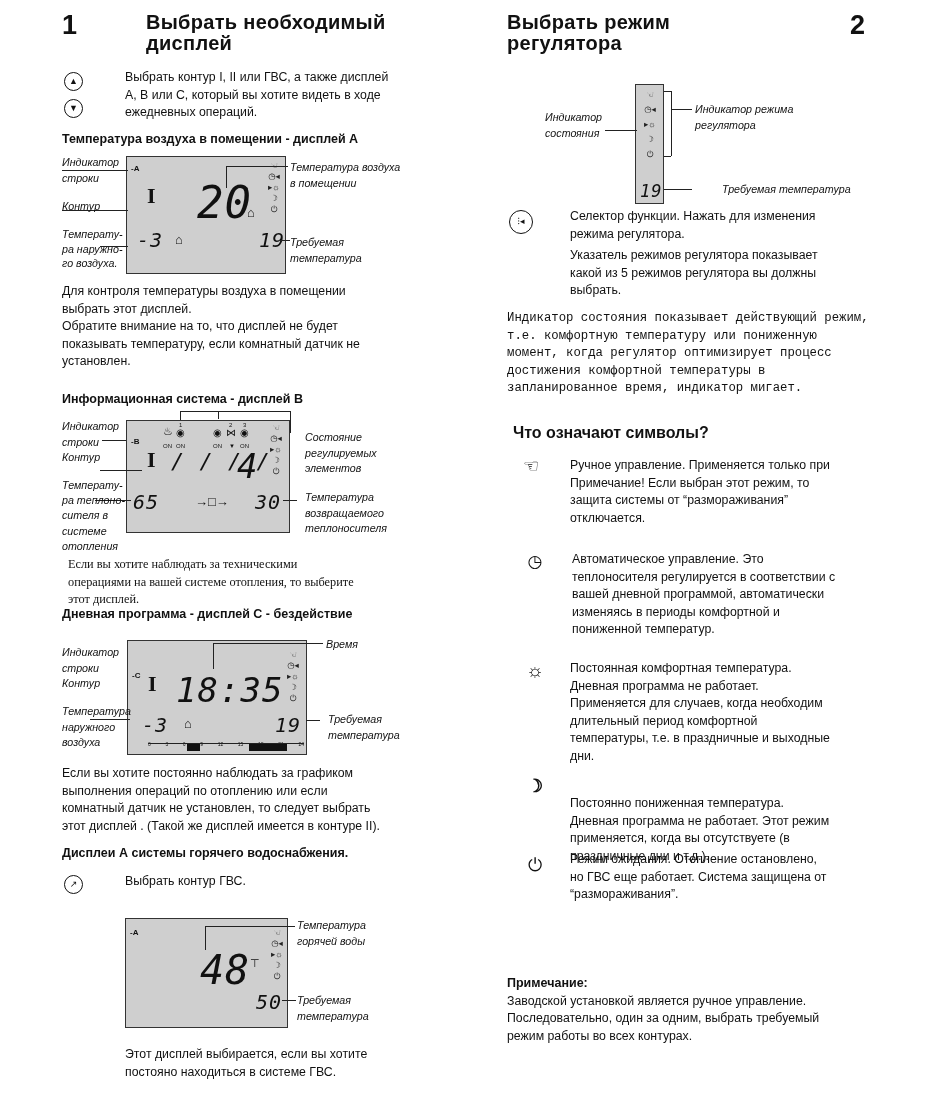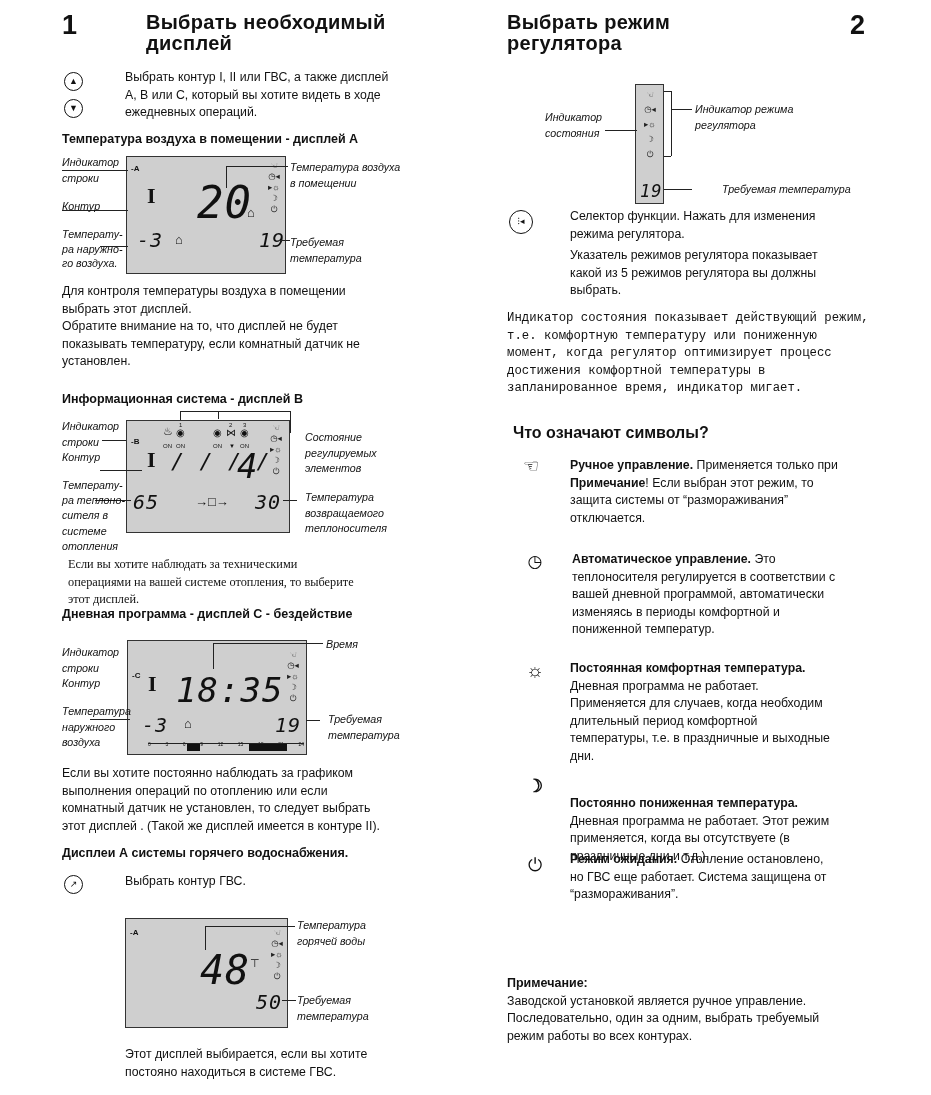--- a/index.html
+++ b/index.html
@@ -11,21 +11,21 @@
   .h2 { font-size: 12.5px; font-weight: bold; }
   .txt { font-size: 12.3px; line-height: 17.5px; }
   .lbl { font-style: italic; font-size: 10.7px; line-height: 15.5px; color: #111; }
   .lcd { position: absolute; background: #cfcfcf; border: 1.5px solid #333; }
   .seg { font-family: "DejaVu Sans Mono", monospace; font-style: italic; color: #111; position: absolute; letter-spacing: 1px; font-weight: normal; }
   .ln { position: absolute; background: #222; }
   .mode-col { position: absolute; width: 18px; }
   .mode-col span { display: block; text-align: center; font-size: 8.5px; line-height: 11px; color: #222; }
   .circle-btn { position: absolute; width: 19px; height: 19px; border: 1.3px solid #111; border-radius: 50%; display: flex; align-items: center; justify-content: center; font-size: 9px; color: #111; }
   .sym { position: absolute; font-size: 16px; width: 22px; text-align: center; color: #111; }
-  b { font-weight: bold; }
+  b { font-weight: normal; }
 </style>
 </head>
 <body>
 
 <div class="abs bignum" style="left:62px;top:10px;">1</div>
 <div class="abs h1" style="left:146px;top:12px;">
   <div>Выбрать   необходимый</div>
   <div>дисплей</div>
 </div>
 

